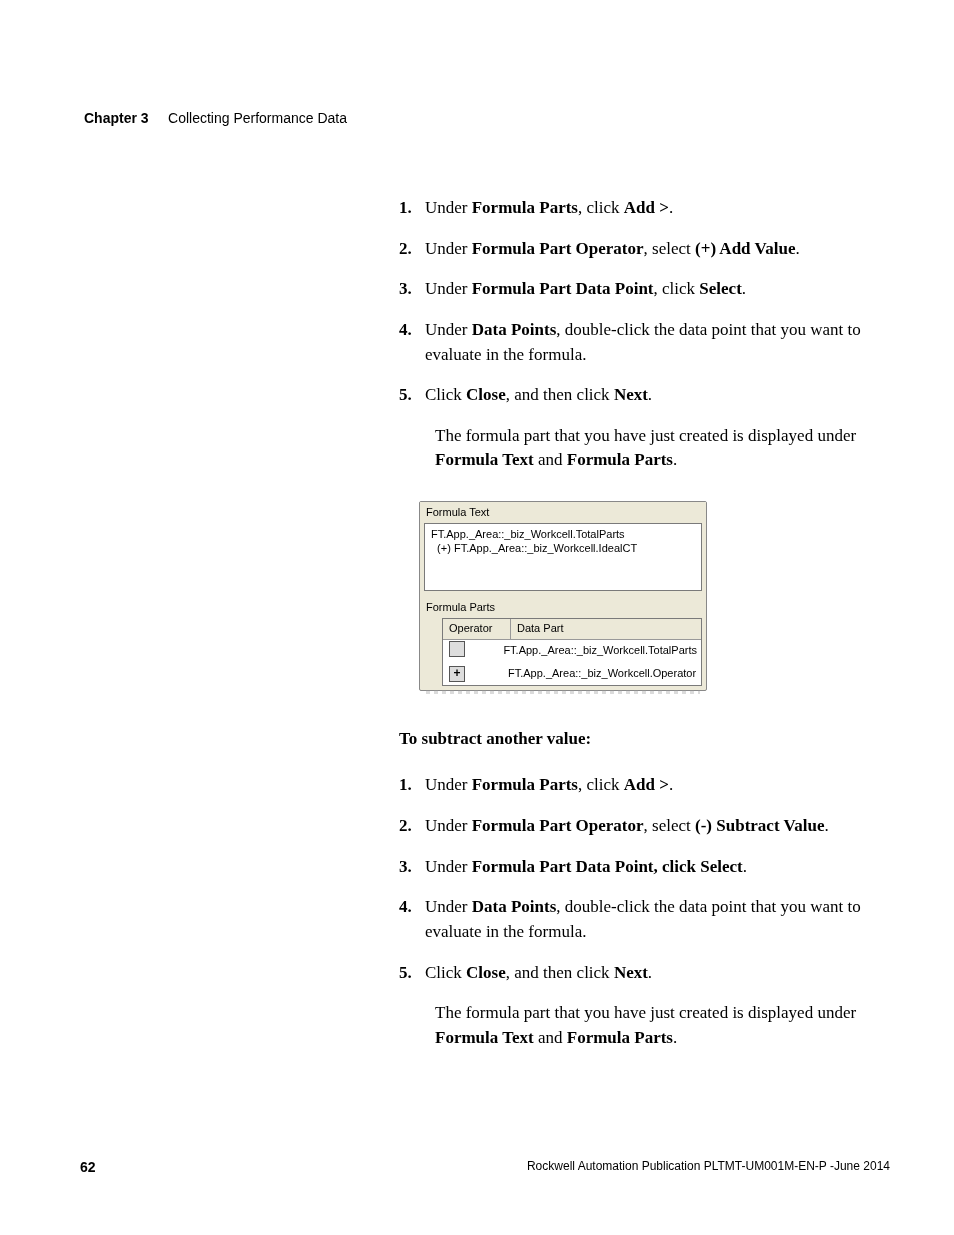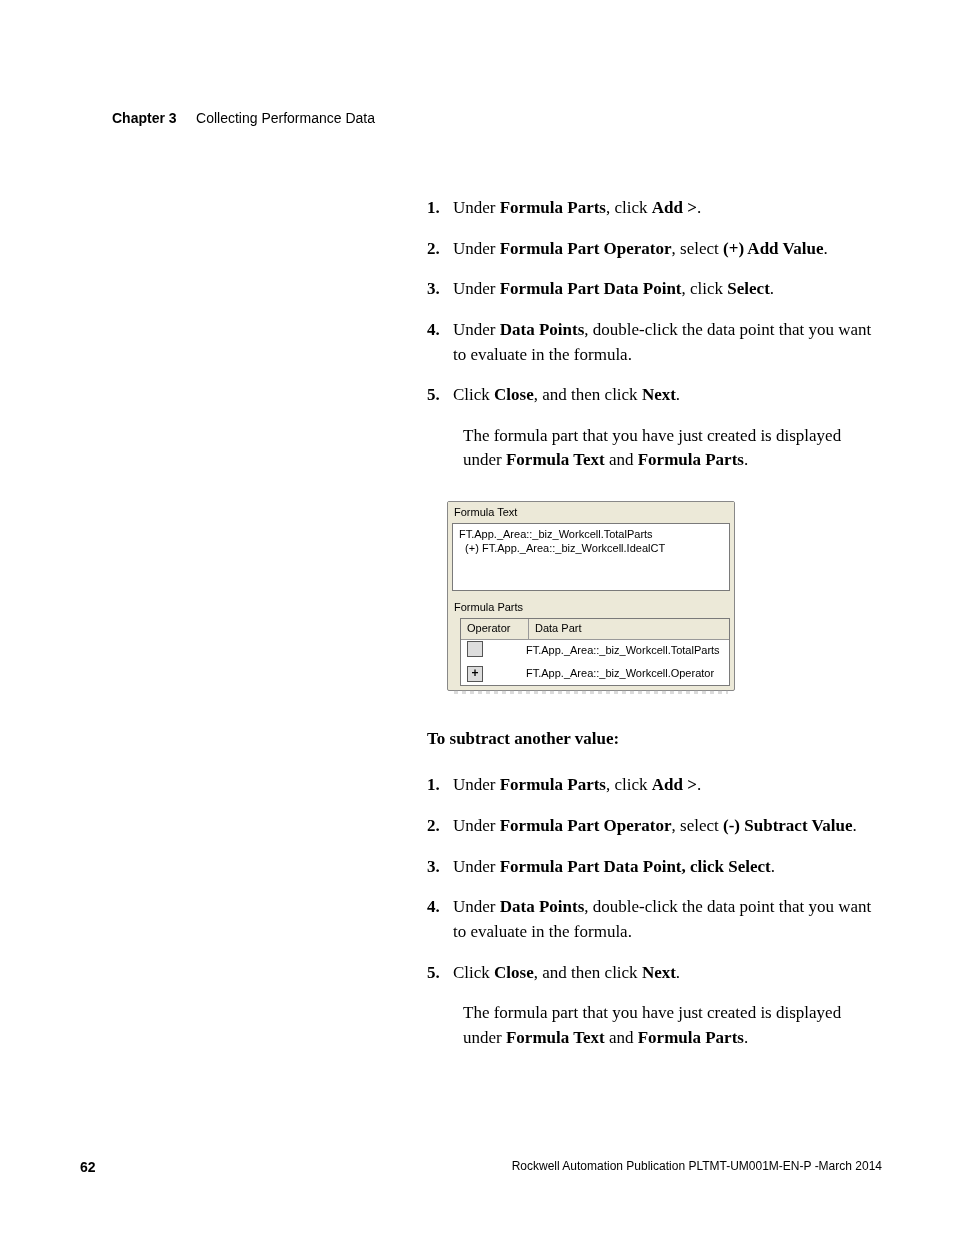--- a/index.html
+++ b/index.html
@@ -7,21 +7,21 @@
     padding: 0;
     background: #fff;
     font-family: Georgia, 'Times New Roman', serif;
     color: #000;
     width: 954px;
     height: 1235px;
     position: relative;
     box-sizing: border-box;
   }
   .page {
-    padding: 110px 80px 60px 112px;
+    padding: 110px 80px 60px 84px;
     box-sizing: border-box;
     height: 100%;
     position: relative;
   }
   .header-line {
     font-family: Arial, Helvetica, sans-serif;
     font-size: 14px;
     color: #000;
     margin-bottom: 70px;
   }
@@ -88,21 +88,21 @@
     margin: 0 4px 6px 4px;
     background: #fff;
     border: 1px solid #7a7a7a;
     height: 58px;
     padding: 4px 6px;
     line-height: 1.25;
     white-space: pre;
     overflow: hidden;
   }
   .parts-table {
-    margin: 0 4px 4px 12px;
+    margin: 0 4px 4px 22px;
     border: 1px solid #7a7a7a;
     background: #fff;
   }
   .parts-head {
     display: flex;
     background: #ece9d8;
     border-bottom: 1px solid #999;
   }
   .parts-head .col {
     padding: 2px 6px;
@@ -131,21 +131,21 @@
     text-align: center;
     line-height: 12px;
     font-size: 12px;
     font-weight: bold;
   }
 
   .footer {
     position: absolute;
     bottom: 60px;
     left: 80px;
-    right: 72px;
+    right: 64px;
     display: flex;
     justify-content: space-between;
     font-family: Arial, Helvetica, sans-serif;
     font-size: 12px;
   }
   .footer .pg { font-weight: bold; font-size: 14px; }
 </style>
 </head>
 <body>
 
@@ -256,16 +256,16 @@
             <span>The formula part that you have just created is displayed under </span><span class="b">Formula Text</span><span> and </span><span class="b">Formula Parts</span><span>.</span>
           </div>
         </span>
       </li>
     </ol>
 
   </div>
 
   <div class="footer">
     <span class="pg">62</span>
-    <span>Rockwell Automation Publication PLTMT-UM001M-EN-P -March 2014</span>
+    <span>Rockwell Automation Publication PLTMT-UM001M-EN-P -June 2014</span>
   </div>
 
 </div>
 
 </body></html>

